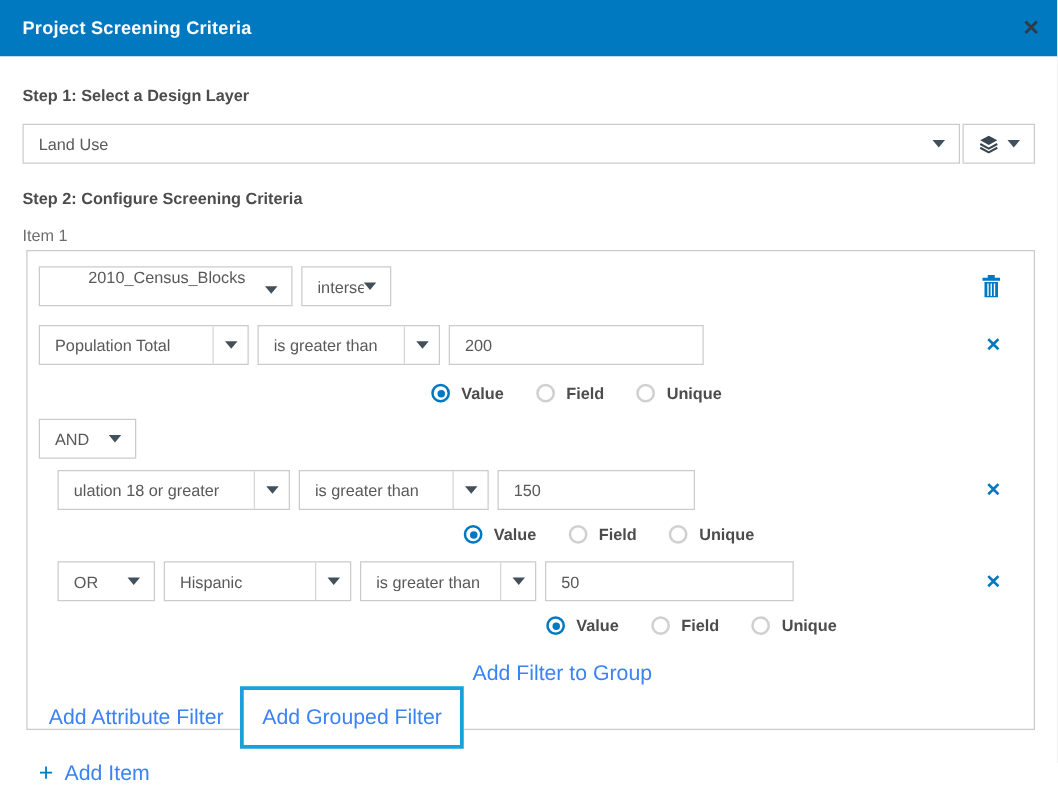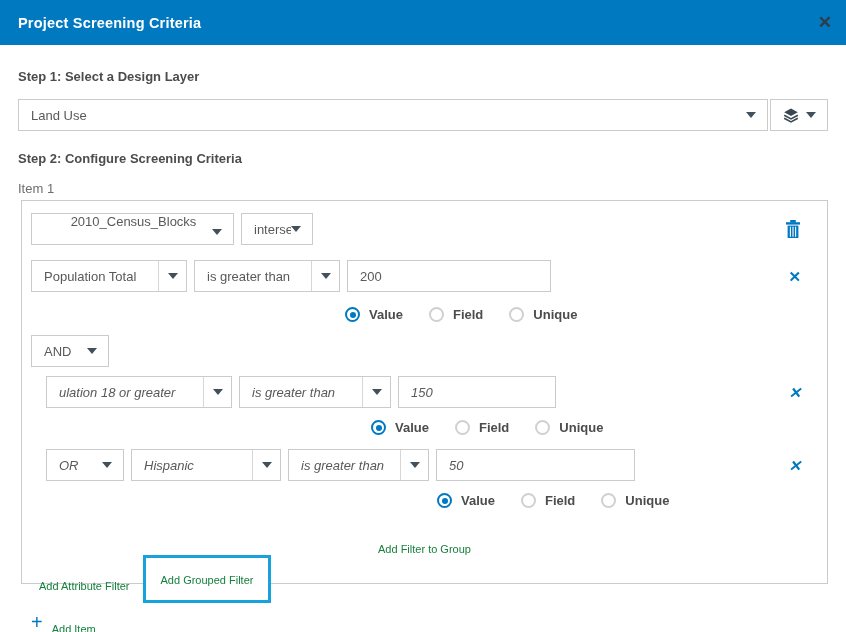--- a/index.html
+++ b/index.html
@@ -60,50 +60,50 @@
   .panel {
     border:1px solid #cbcbcb; margin-top:4px; margin-left:3px;
     padding:12px 0 0 9px; height:384px; position:relative; background:#fff;
   }
   .frow { display:flex; align-items:center; }
   .row-action { margin-left:auto; margin-right:26px; display:flex; align-items:center; }
   .x-icon { color:#0079c1; font-size:15px; font-weight:600; cursor:pointer; line-height:1; }
 
   .w-layer { width:203px;flex-direction:column; }
   .w-op1 { width:72px; }
-  .w-field { width:156px; }
+  .w-field { width:168px; }
   .w-cond { width:146px; }
   .w-val1 { width:204px; }
   .w-and { width:78px; }
   .w-gfield1 { width:186px; }
   .w-gcond1 { width:152px; }
   .w-gval1 { width:158px; }
   .w-or { width:78px; }
   .w-gfield2 { width:150px; }
   .w-gcond2 { width:141px; }
   .w-gval2 { width:199px; }
 
-  .indent { margin-left:15px;font-style:italic; }
+  .indent { margin-left:15px; }
 
   
   .radio-row { display:flex; align-items:flex-start; height:16px; }
   .radio {
     width:15px; height:15px; border-radius:50%; border:2px solid #d0d0d0;
     background:#fff; cursor:pointer; position:relative; flex:none;
   }
   .radio.checked { border-color:#0079c1; }
   .radio.checked::after {
     content:""; position:absolute; left:2.5px; top:2.5px; width:6px; height:6px;
     border-radius:50%; background:#0079c1;
   }
   .radio-lbl { font-size:13px; font-weight:700; color:#4c4c4c; margin:0 26px 0 9px; }
   .radio-lbl.last { margin-right:0; }
 
   
-  .blue-link { color:#15803d; font-size:11px; cursor:pointer; white-space:nowrap;margin-top:14px; }
+  .blue-link { color:#3b82f6; font-size:17px; cursor:pointer; white-space:nowrap; }
   .add-group-link-row { margin-top:20px; }
   .links-row { display:flex; align-items:center; margin-left:8px; margin-top:0; }
   .focus-box {
     border:3px solid #17a2dc; padding:12px 15px; margin-left:13px; background:#fff;
   }
   
   .footer-row { display:flex; align-items:center; margin:25px 0 0 13px; gap:9px; }
   .plus-glyph { color:#0079c1; font-size:20px; font-weight:400; line-height:16px; cursor:pointer; }
 
   svg { display:block; }

